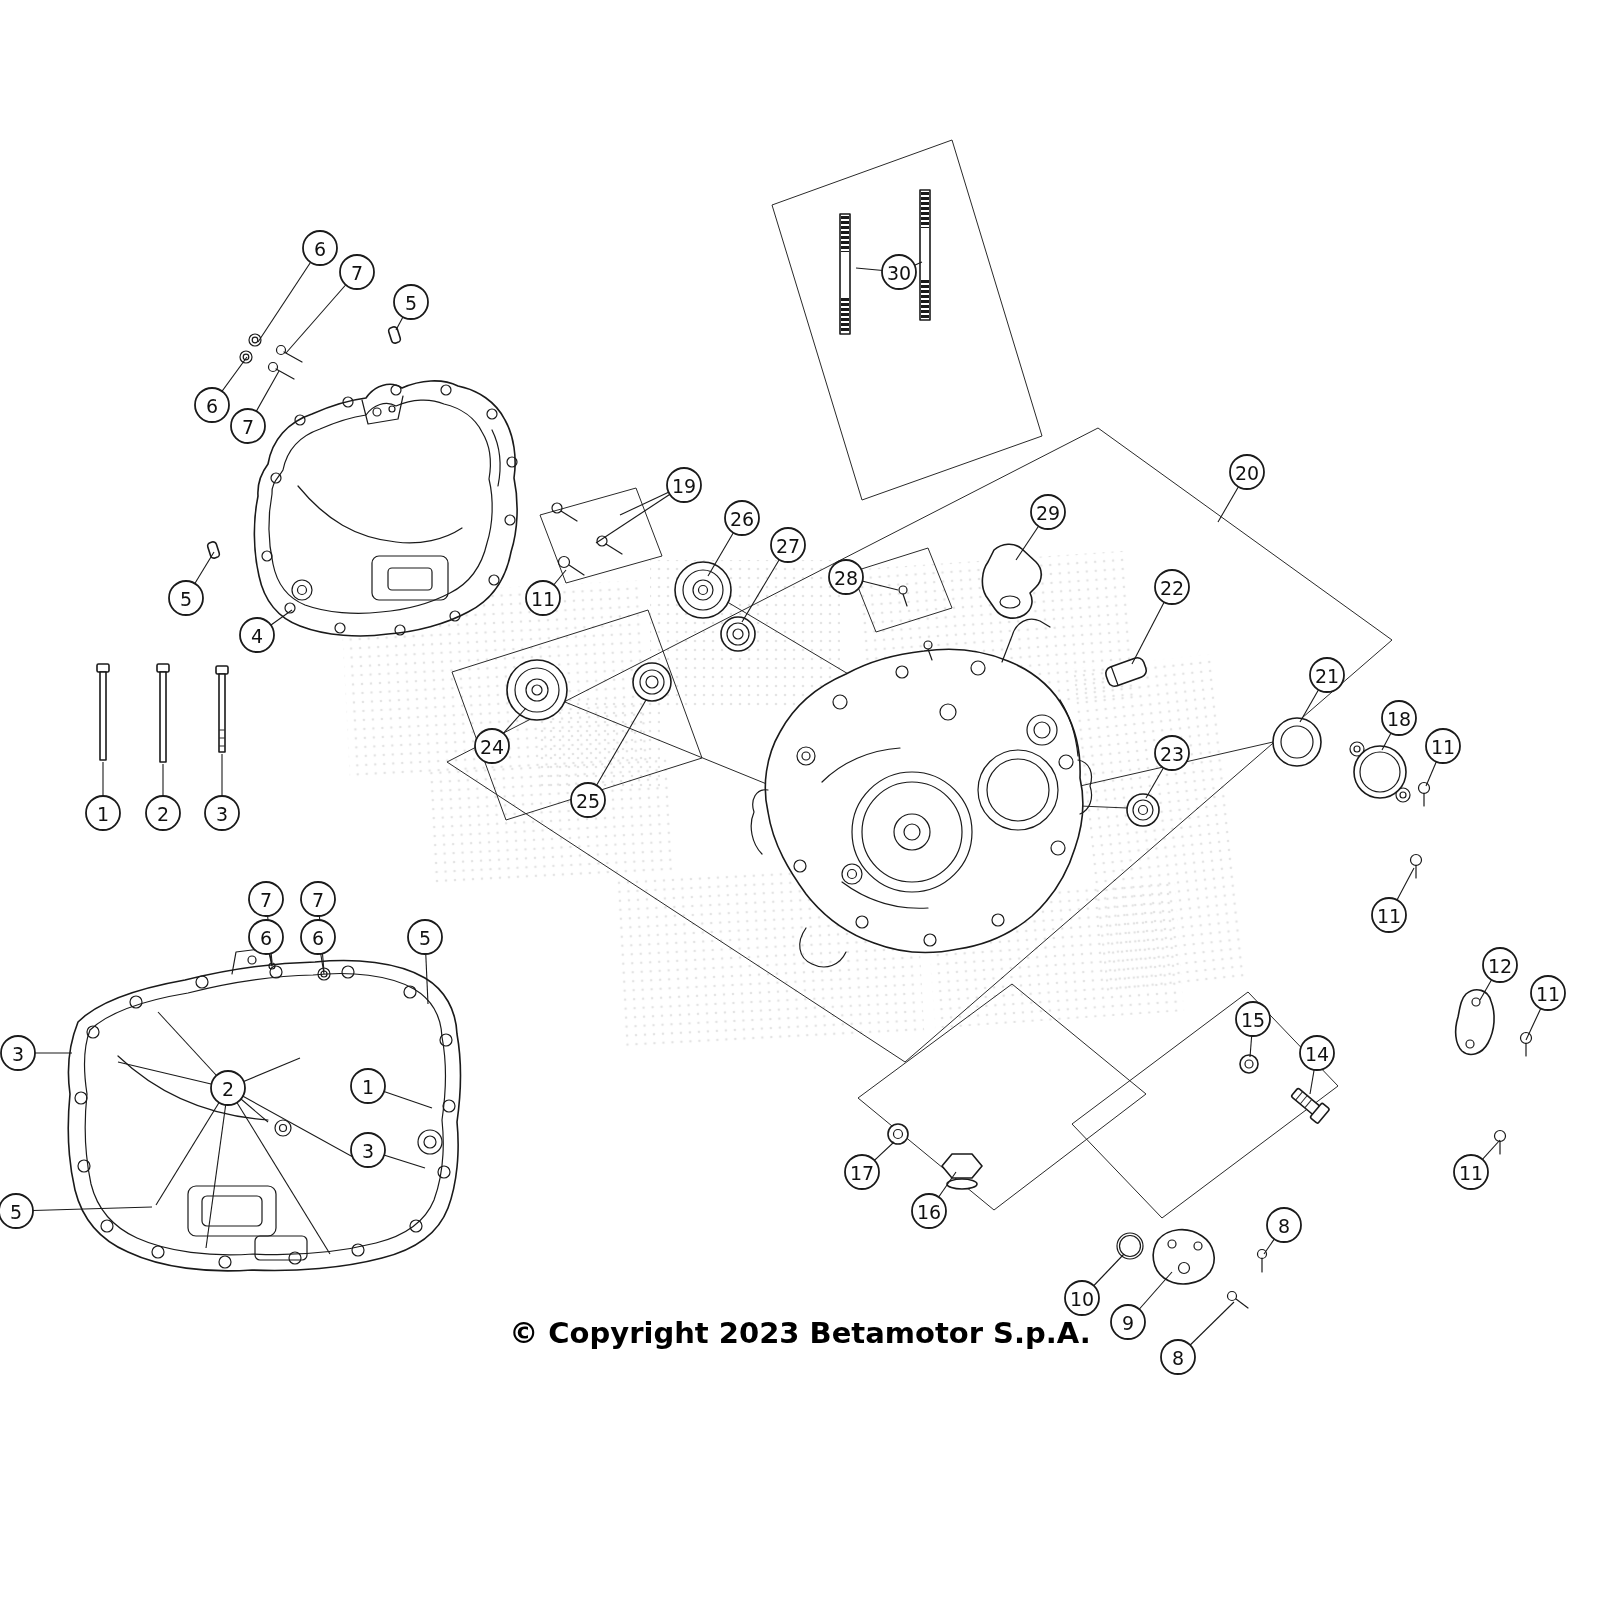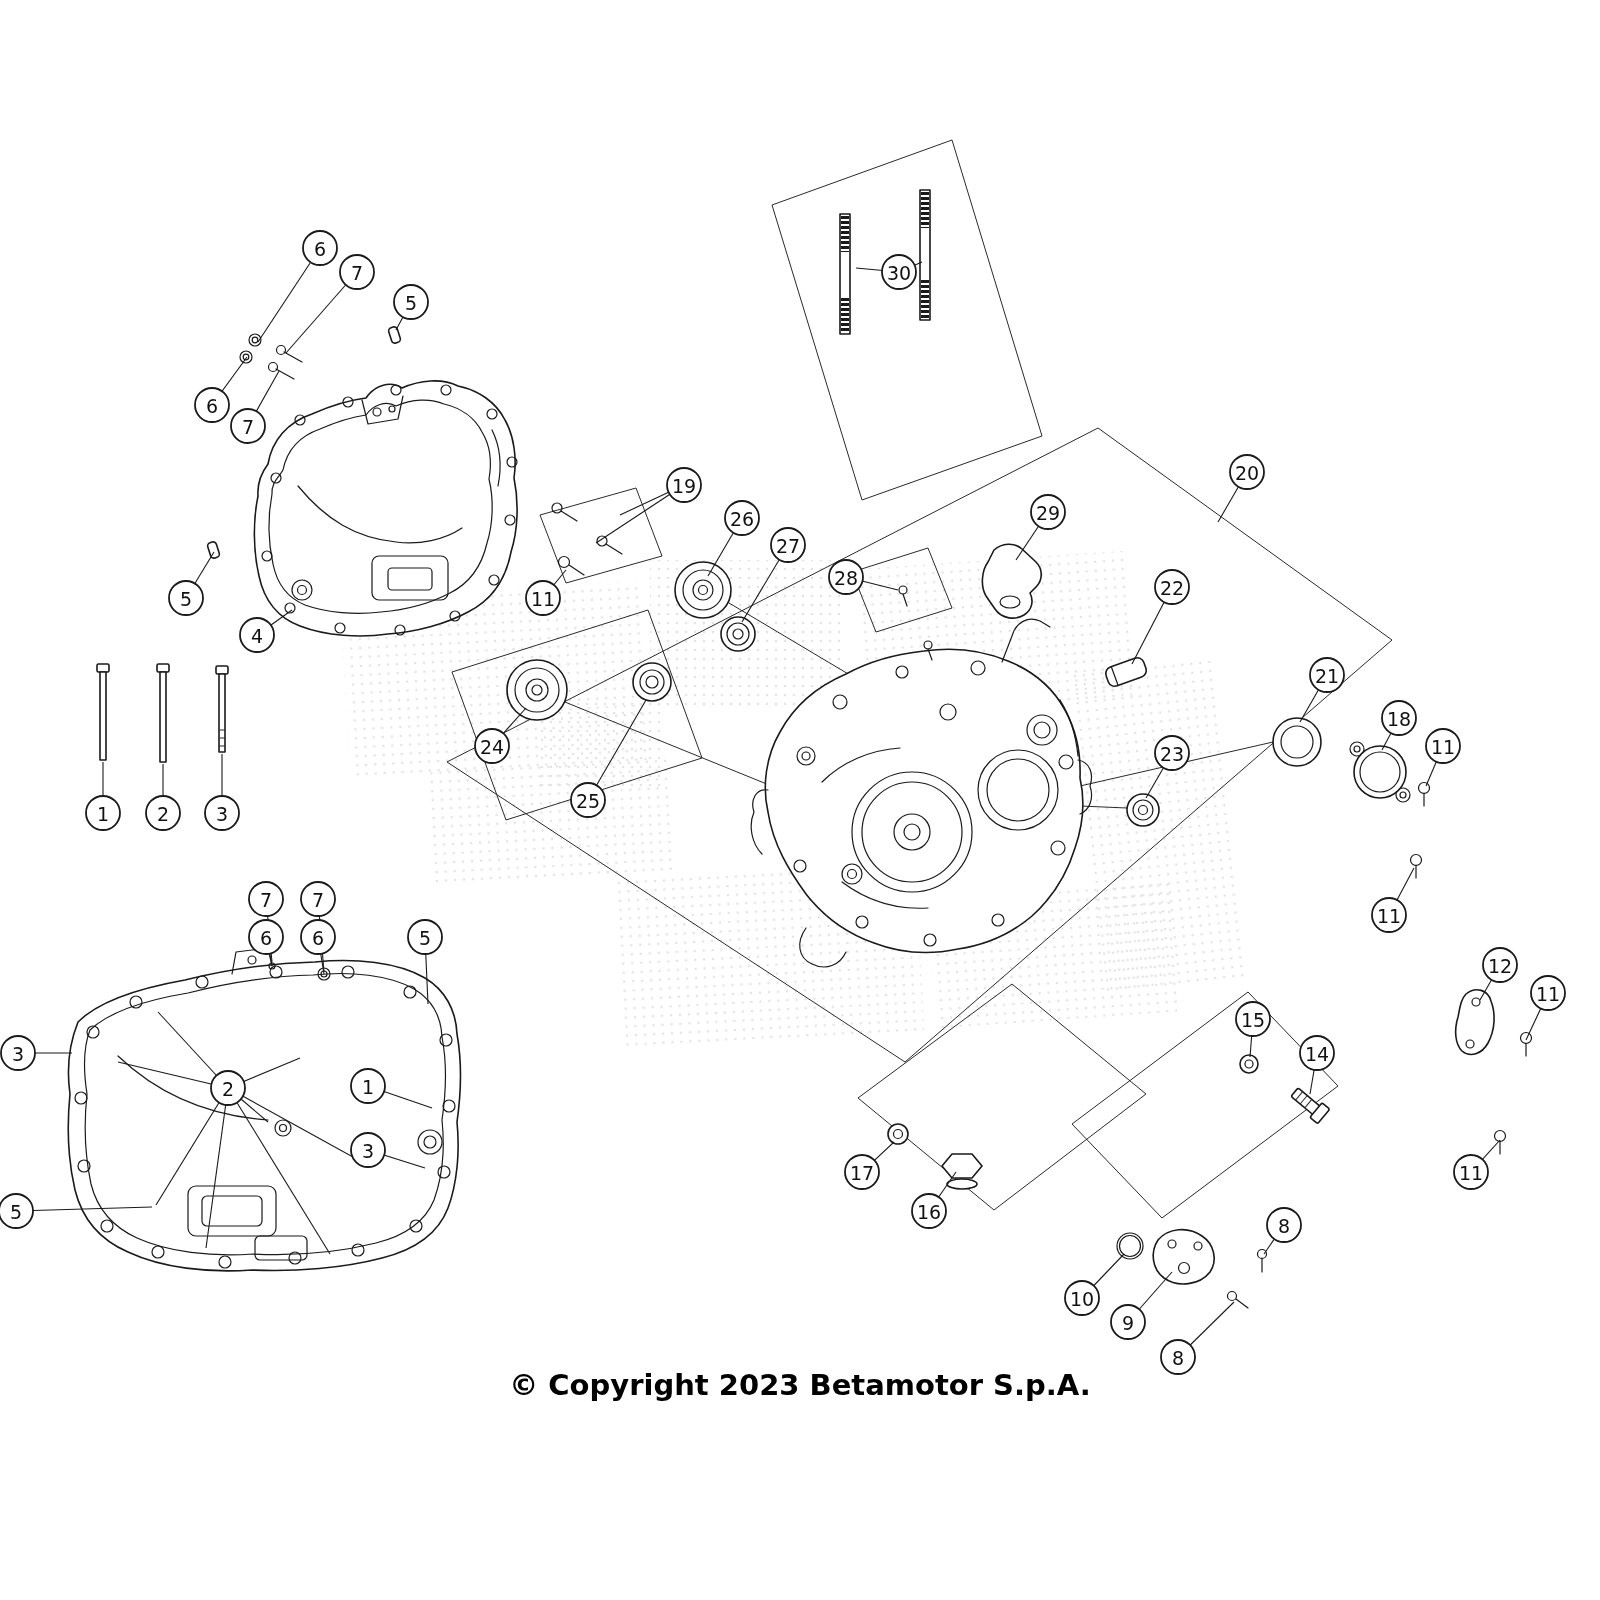--- a/index.html
+++ b/index.html
@@ -5,21 +5,21 @@
   html,body{margin:0;padding:0;background:#ffffff;}
   .stage{position:relative;width:1600px;height:1600px;background:#ffffff;overflow:hidden;
          font-family:"DejaVu Sans",sans-serif;}
   .stage svg{position:absolute;left:0;top:0;}
   .part{fill:#ffffff;stroke:#1a1a1a;stroke-width:1.6;stroke-linejoin:round;}
   .detail{fill:none;stroke:#1a1a1a;stroke-width:1.2;stroke-linejoin:round;stroke-linecap:round;}
   .thin{fill:none;stroke:#2a2a2a;stroke-width:1;}
   .leader{stroke:#1a1a1a;stroke-width:1.1;}
   .balloon{fill:#ffffff;stroke:#1a1a1a;stroke-width:1.8;}
   .balloon-num{font:400 19px "DejaVu Sans",sans-serif;fill:#111111;text-anchor:middle;dominant-baseline:central;}
-  .copyright{position:absolute;left:0;top:1368px;width:100%;text-align:center;
+  .copyright{position:absolute;left:0;top:1316px;width:100%;text-align:center;
              font-family:"DejaVu Sans",sans-serif;font-size:29px;font-weight:600;color:#000;}
 </style>
 </head>
 <body>
 
 <div class="stage">
 
 <svg id="diagram-svg" viewBox="0 0 1600 1600" width="1600" height="1600">
   <defs>
     <pattern id="dotpat" width="9" height="9" patternUnits="userSpaceOnUse">

